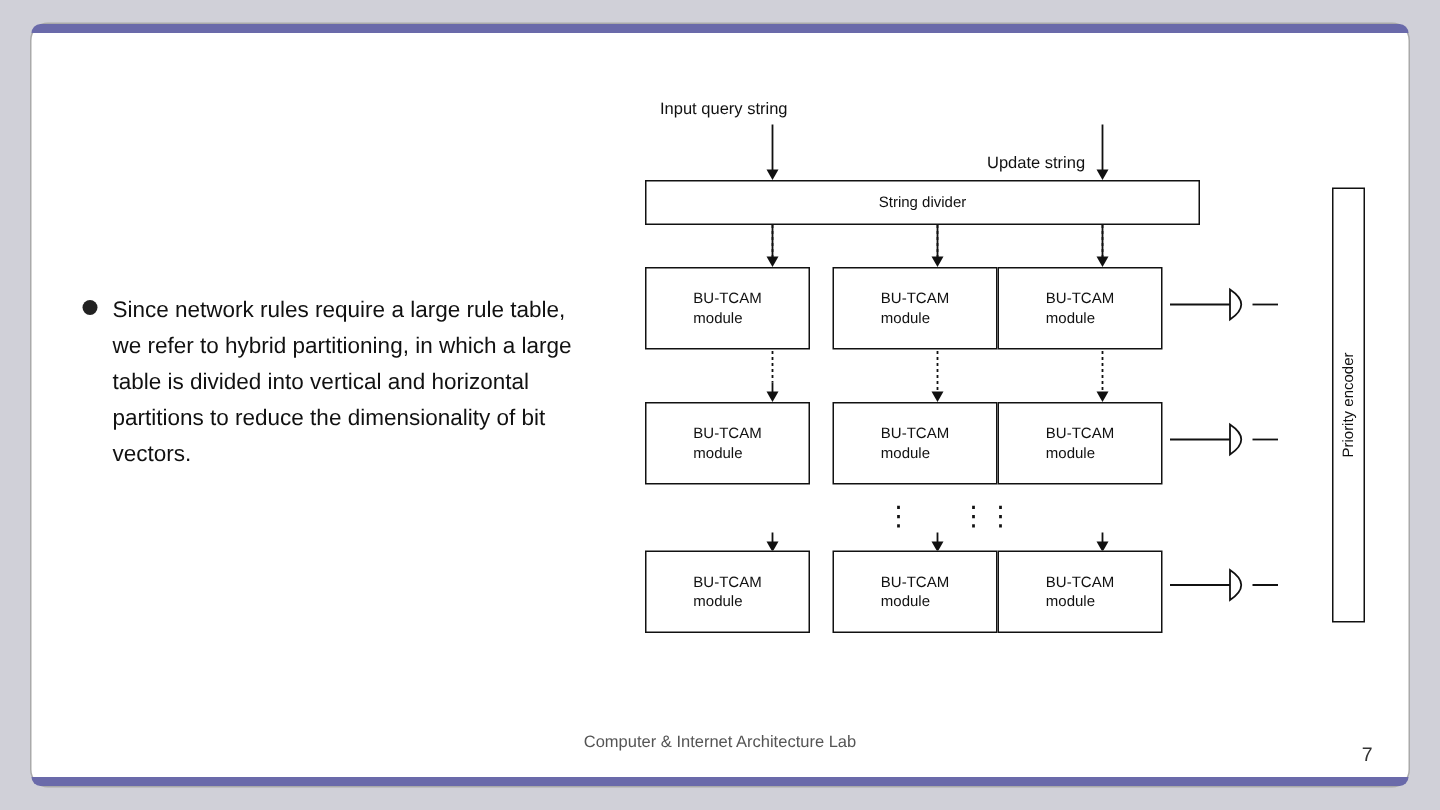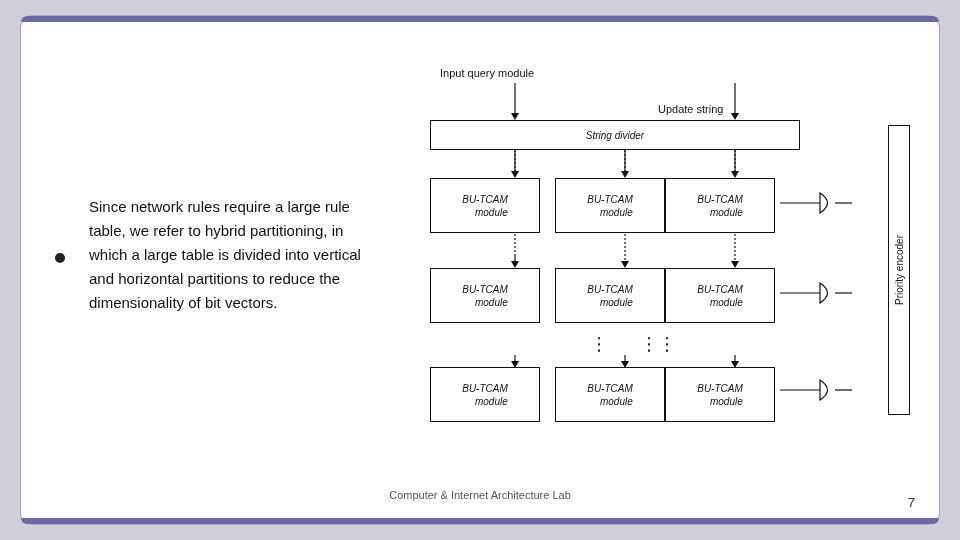--- a/index.html
+++ b/index.html
@@ -43,22 +43,22 @@
       width: 340px;
       display: flex;
       flex-direction: column;
       justify-content: center;
       padding-left: 10px;
     }
 
     .bullet-item {
       display: flex;
       flex-direction: row;
-      gap: 24px;
-      align-items: center;
+      gap: 10px;
+      align-items: flex-start;
     }
 
     .bullet-dot {
       width: 10px;
       height: 10px;
       background: #222;
       border-radius: 50%;
       margin-top: 5px;
       flex-shrink: 0;
     }
@@ -91,25 +91,24 @@
       color: #111;
     }
 
     .diag-box {
       position: absolute;
       border: 1.5px solid #111;
       background: #fff;
       display: flex;
       align-items: center;
       justify-content: center;
-      text-align: right;
+      text-align: left;
       font-size: 10px;
       line-height: 1.3;
       color: #111;
-      font-style: italic;
     }
 
     .diag-box.wide {
       border: 1.5px solid #111;
     }
 
     .priority-encoder {
       position: absolute;
       right: 0;
       top: 60px;
@@ -232,21 +231,21 @@
 
           <line x1="355" y1="228" x2="395" y2="228" stroke="#111" stroke-width="1.2"></line>
           <path d="M395,218 Q410,228 395,238 Z" fill="#fff" stroke="#111" stroke-width="1.2"></path>
           <line x1="410" y1="228" x2="427" y2="228" stroke="#111" stroke-width="1.2"></line>
 
           <line x1="355" y1="325" x2="395" y2="325" stroke="#111" stroke-width="1.2"></line>
           <path d="M395,315 Q410,325 395,335 Z" fill="#fff" stroke="#111" stroke-width="1.2"></path>
           <line x1="410" y1="325" x2="427" y2="325" stroke="#111" stroke-width="1.2"></line>
         </svg>
 
-        <div class="diag-label" style="left:30px; top:2px;">Input query module</div>
+        <div class="diag-label" style="left:30px; top:2px;">Input query string</div>
         <div class="diag-label" style="left:248px; top:2px;margin-top:36px;">Update string</div>
 
         <div class="diag-box wide" style="left:20px; top:55px; width:370px; height:30px;">
           <span>String divider</span>
         </div>
 
         <div class="diag-box" style="left:20px; top:113px; width:110px; height:55px;">BU-TCAM<br>module</div>
         <div class="diag-box" style="left:145px; top:113px; width:110px; height:55px;">BU-TCAM<br>module</div>
         <div class="diag-box" style="left:255px; top:113px; width:110px; height:55px;">BU-TCAM<br>module</div>
 

